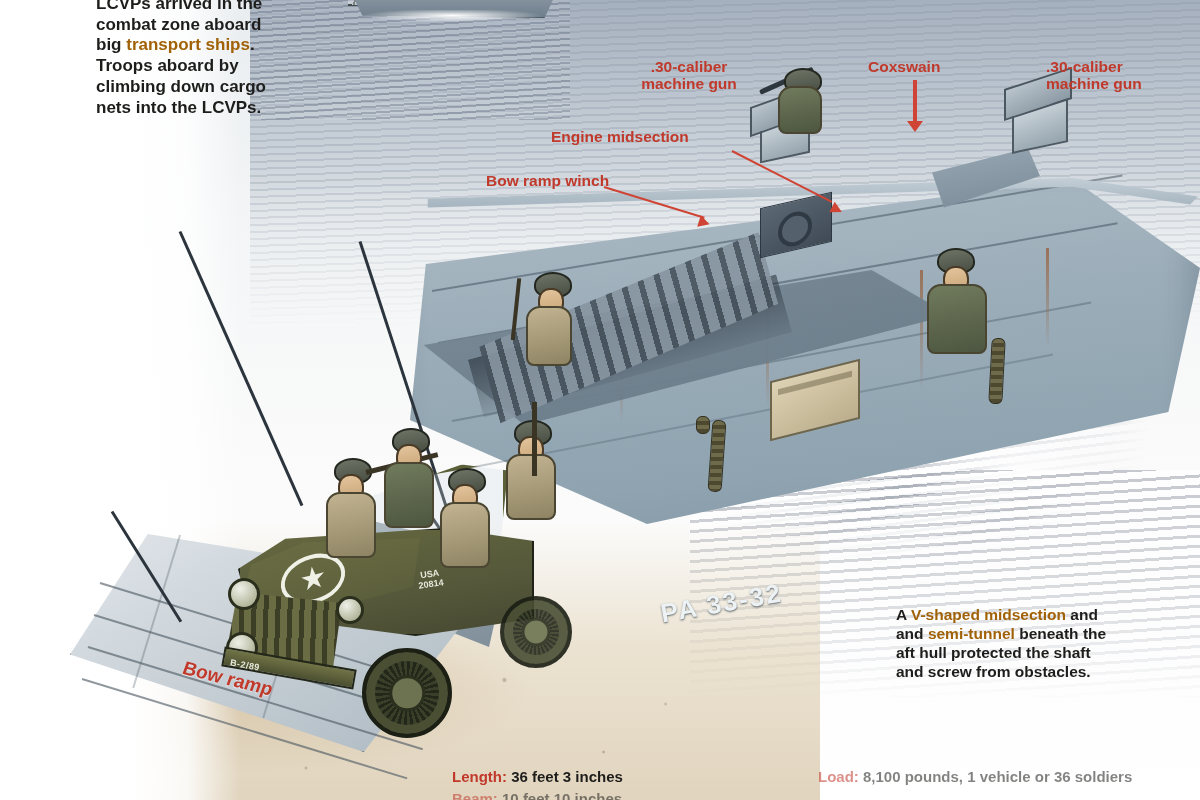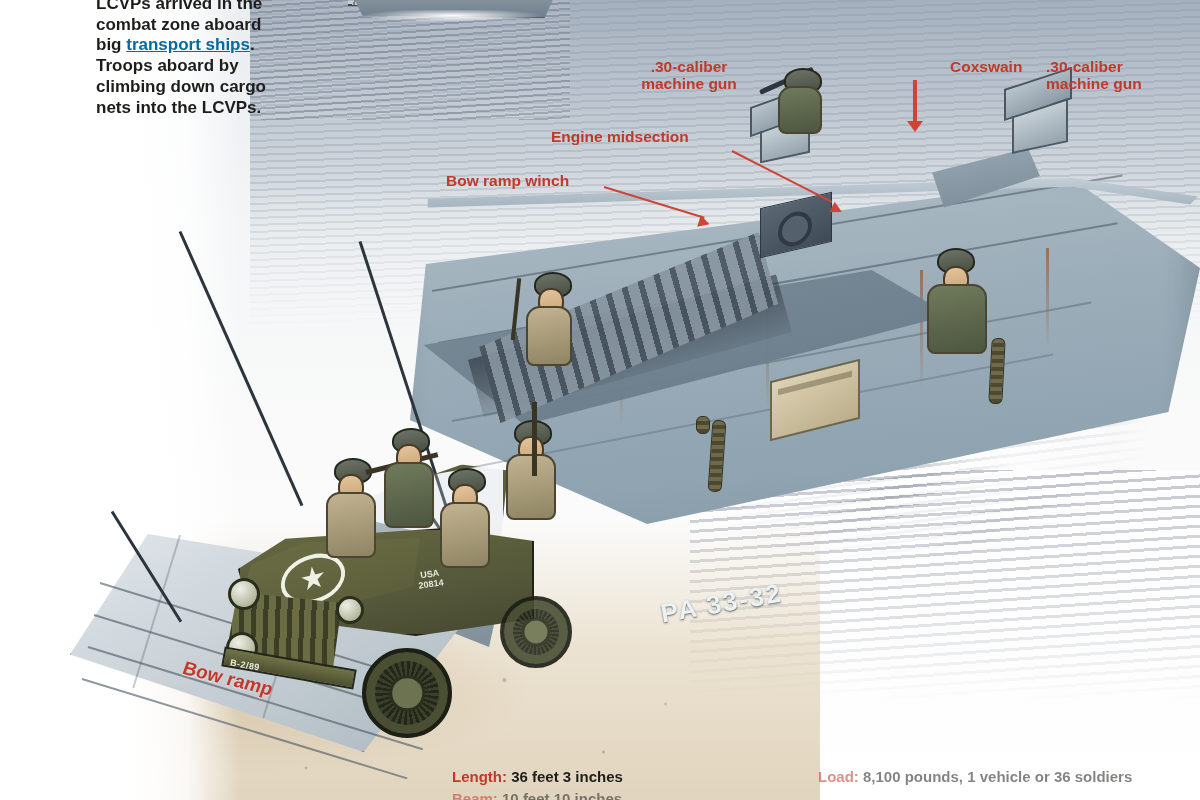--- a/index.html
+++ b/index.html
@@ -308,21 +308,21 @@
     content:"";position:absolute;left:-6px;bottom:-10px;width:0;height:0;
     border-top:11px solid #cf4434;
     border-left:8px solid transparent;border-right:8px solid transparent;
   }
 
   
   .textblock{
     position:absolute;color:#1d1d1b;font-weight:bold;line-height:1.22;
     font-family:"Liberation Sans", sans-serif;
   }
-  .textblock .hi{color:#0369a1;text-decoration:underline;}
+  .textblock .hi{color:#a16207;}
   .tb-intro{left:96px;top:-6px;width:200px;font-size:17px;}
   .tb-vhull{left:896px;top:606px;width:232px;font-size:15.5px;}
 
   
   .specs{
     position:absolute;left:0;top:762px;width:1200px;height:38px;
   }
   .spec-col{position:absolute;font-size:15px;font-weight:bold;color:#1d1d1b;line-height:1.45;}
   .spec-col .k{color:#c0392b;}
   .spec-left{left:452px;top:4px;}
@@ -470,45 +470,51 @@
     <span>.30-caliber</span><br>
     <span>machine gun</span>
   </div>
 
   <div class="label lbl-lg" style="left:551px;top:128px;">Engine midsection</div>
   <div class="ann-arrow" style="left:732px;top:150px;">
     <div class="ann-line" style="width:112px;transform:rotate(27deg);"></div>
     <div class="ann-head" style="left:100px;top:51px;transform:rotate(27deg);"></div>
   </div>
 
-  <div class="label lbl-lg" style="left:446px;top:172px;">Bow ramp winch</div>
+  <div class="label lbl-lg" style="left:486px;top:172px;">Bow ramp winch</div>
   <div class="ann-arrow" style="left:604px;top:186px;">
     <div class="ann-line" style="width:105px;transform:rotate(17deg);"></div>
     <div class="ann-head" style="left:95px;top:29px;transform:rotate(17deg);"></div>
   </div>
 
-  <div class="label lbl-lg" style="left:950px;top:58px;">Coxswain</div>
+  <div class="label lbl-lg" style="left:868px;top:58px;">Coxswain</div>
   <div class="down-arrow" style="left:913px;top:80px;height:42px;"></div>
 
   <div class="label lbl-lg" style="left:1046px;top:58px;text-align:left;width:130px;">
     <span>.30-caliber</span><br>
     <span>machine gun</span>
   </div>
 
   <div class="label" style="left:182px;top:668px;font-size:19px;transform:rotate(14deg) skewX(-6deg);text-shadow:0 1px 1px rgba(255,255,255,.6);">Bow ramp</div>
 
   <div class="textblock tb-intro">
     <span>LCVPs arrived in the</span><br>
     <span>combat zone aboard</span><br>
     <span>big </span><span class="hi">transport ships</span><span>.</span><br>
     <span>Troops aboard by</span><br>
     <span>climbing down cargo</span><br>
     <span>nets into the LCVPs.</span>
   </div>
 
+  <div class="textblock tb-vhull">
+    <span>A </span><span class="hi">V-shaped midsection</span><span> and</span><br>
+    <span>and </span><span class="hi">semi-tunnel</span><span> beneath the</span><br>
+    <span>aft hull protected the shaft</span><br>
+    <span>and screw from obstacles.</span>
+  </div>
 
   <div class="specs">
     <div class="spec-col spec-left">
       <div>
         <span class="k">Length:</span><span> 36 feet 3 inches</span>
       </div>
       <div class="spec-row2">
         <span class="k">Beam:</span><span> 10 feet 10 inches</span>
       </div>
     </div>

